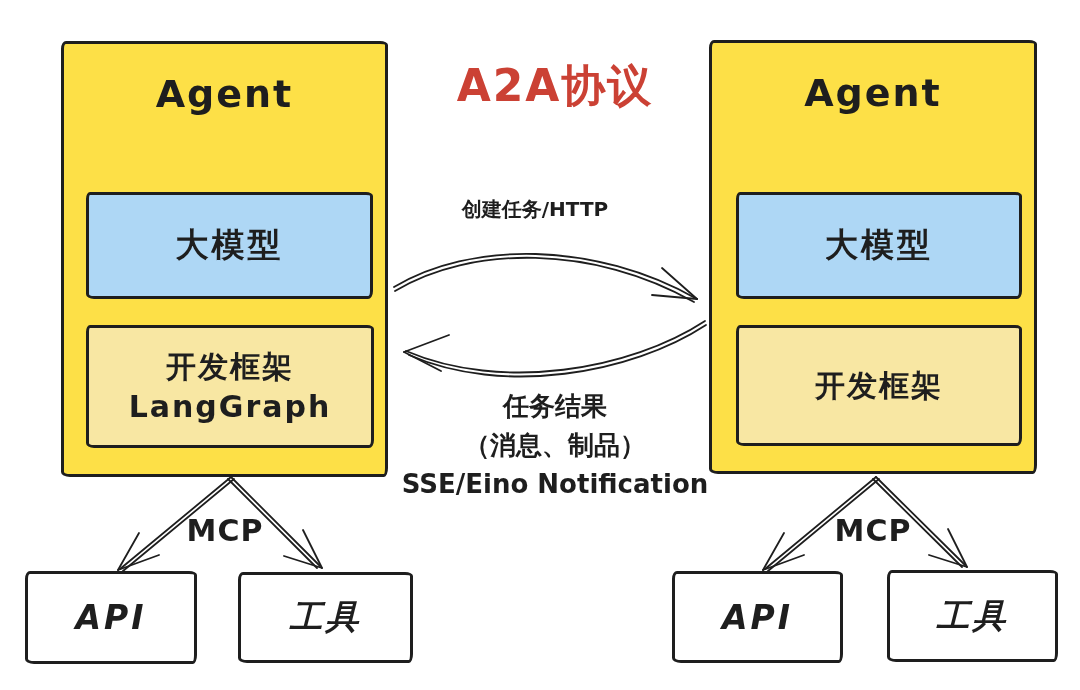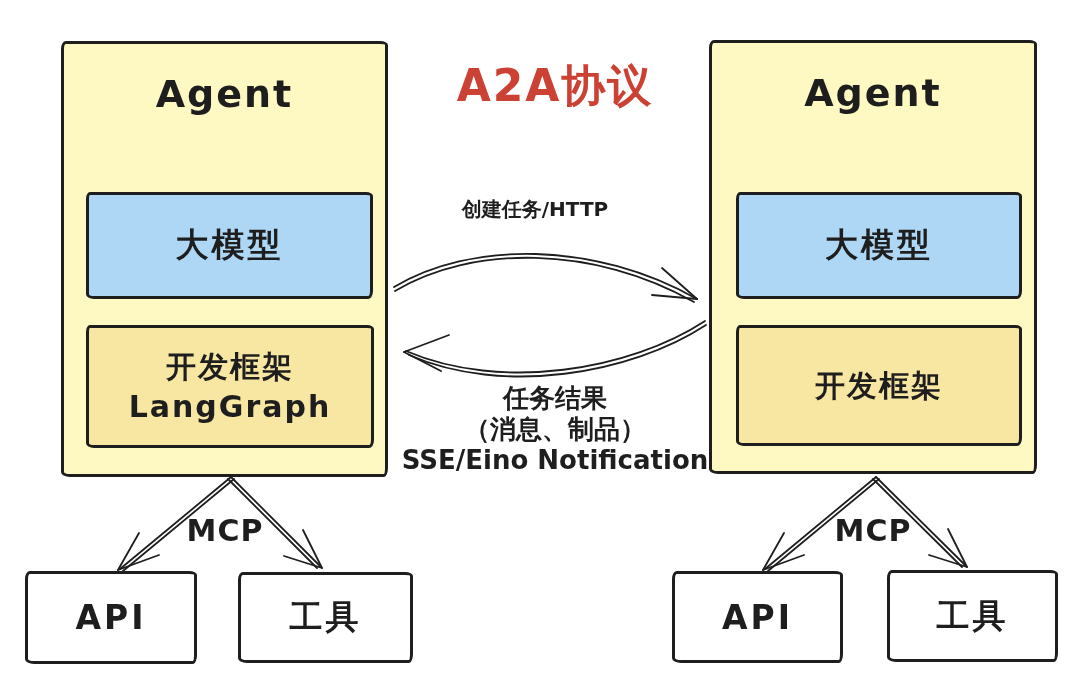--- a/index.html
+++ b/index.html
@@ -20,21 +20,21 @@
     color: var(--stroke);
     overflow: hidden;
   }
   
   .sketch {
     position: absolute;
     border: 3px solid var(--stroke);
     border-radius: 5px 8px 4px 9px / 8px 4px 9px 5px;
     background: #fff;
   }
-  .agent-box { background: #fef9c3; }
+  .agent-box { background: #fde047; }
   .agent-title {
     position: absolute;
     top: 28px; left: 0; right: 0;
     text-align: center;
     font-size: 38px;
     font-weight: 600;
     letter-spacing: 2px;
   }
   .inner-box {
     position: absolute;
@@ -60,20 +60,21 @@
     line-height: 40px;
     letter-spacing: 2px;
   }
   .child-box {
     display: flex;
     align-items: center;
     justify-content: center;
     font-size: 33px;
     font-weight: 600;
     letter-spacing: 3px;
+    font-style: italic;
   }
   .main-title {
     position: absolute;
     left: 430px; top: 57px; width: 250px;
     text-align: center;
     font-size: 44px;
     font-weight: bold;
     color: var(--accent_red);
     letter-spacing: 2px;
   }
@@ -86,21 +87,21 @@
     white-space: nowrap;
   }
   .response-label {
     position: absolute;
     left: 385px; top: 383px; width: 340px;
     text-align: center;
     font-size: 26px;
     font-weight: 600;
     line-height: 31px;
   }
-  .response-label div { white-space: nowrap; }
+  .response-label div { white-space: nowrap; margin-top: 8px; }
   .mcp-label {
     position: absolute;
     width: 90px;
     text-align: center;
     font-size: 30px;
     font-weight: 600;
     letter-spacing: 1px;
   }
   .arrows {
     position: absolute;

